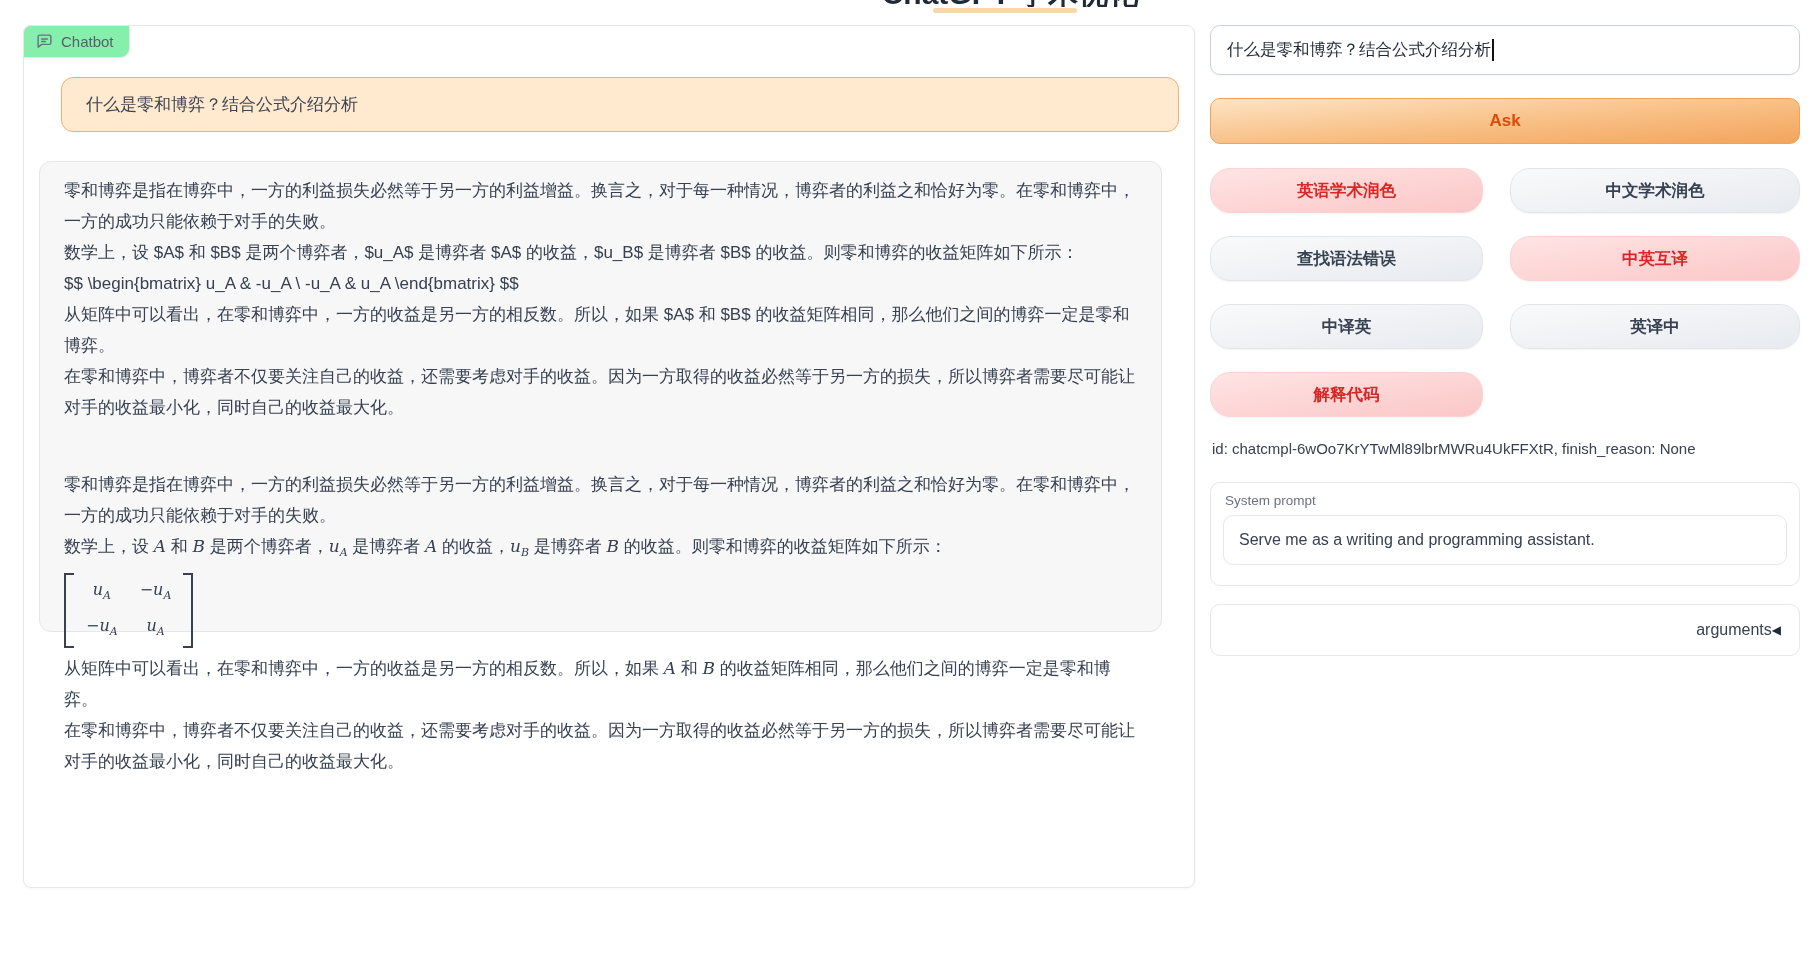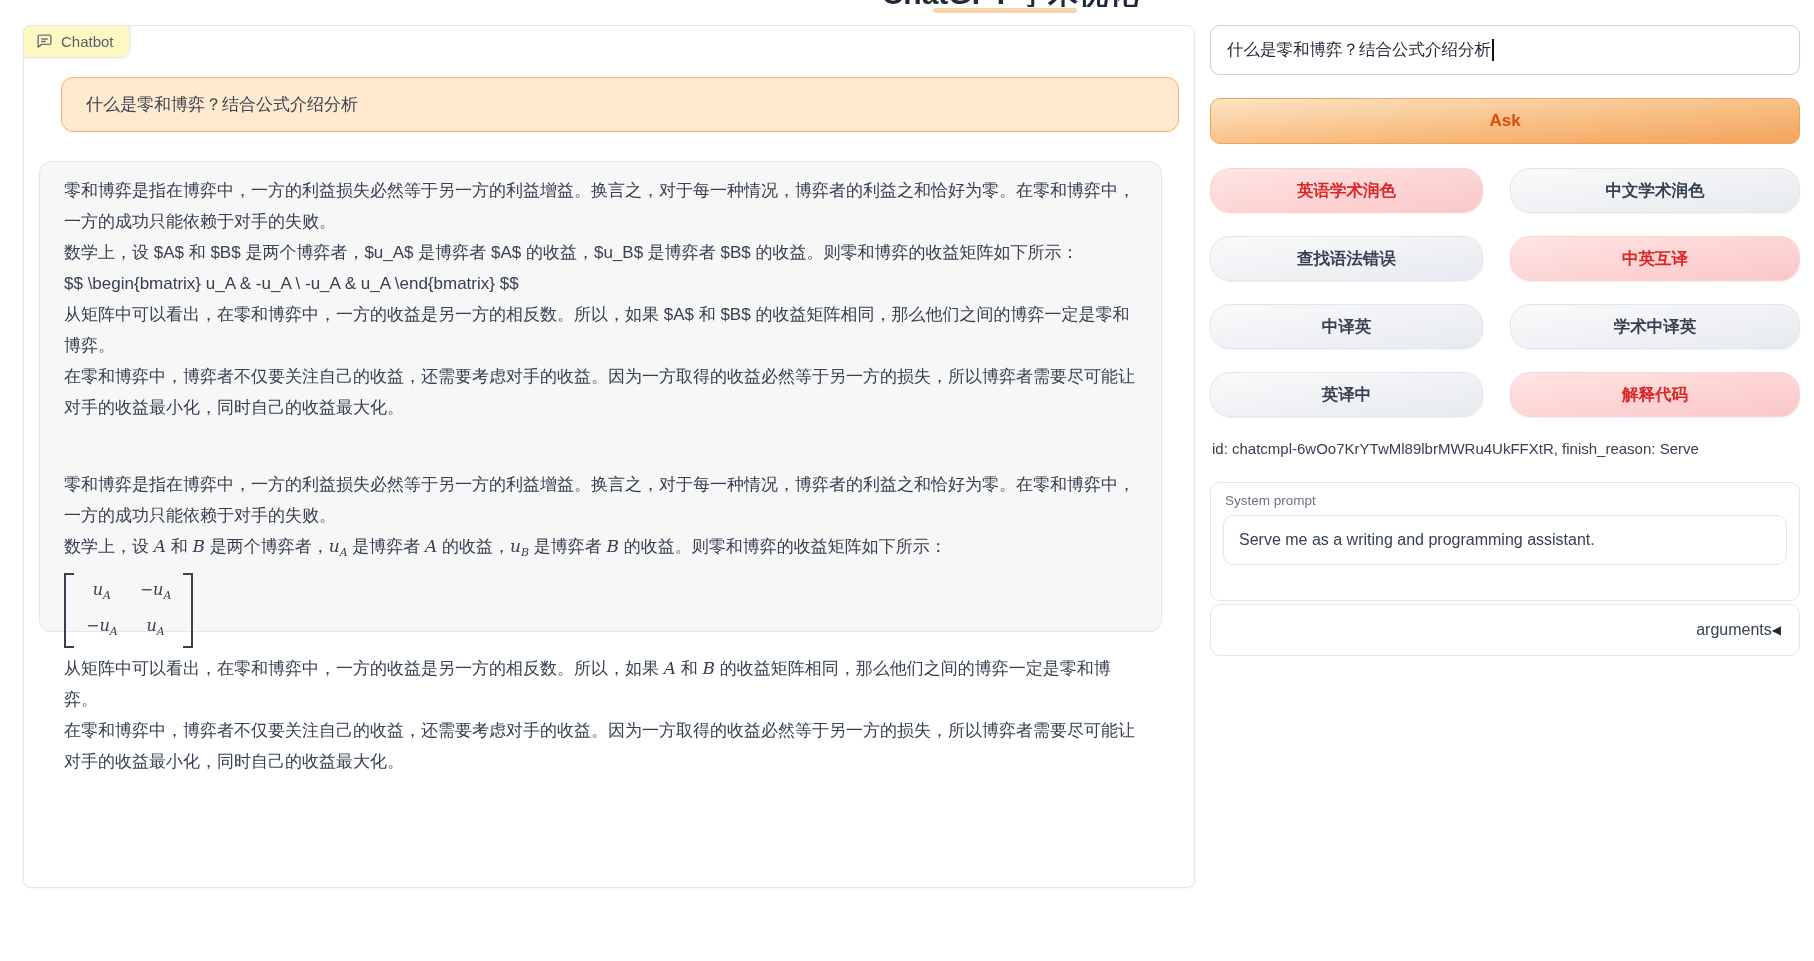--- a/index.html
+++ b/index.html
@@ -12,21 +12,21 @@
 
   
   .header-clip{position:absolute;left:860px;top:0;width:300px;height:7px;overflow:hidden;text-align:center;}
   .header-clip h1{margin:-26px 0 0 0;font-size:30px;color:#1F2937;font-weight:bold;white-space:nowrap;}
   .header-accent{position:absolute;left:933px;top:8px;width:144px;height:5px;border-radius:3px;background:#F7C389;opacity:.7;}
 
   
   .chat-panel{position:absolute;left:23px;top:25px;width:1170px;height:861px;background:#fff;
     border:1px solid #E5E7EB;border-radius:8px;box-shadow:0 1px 3px rgba(0,0,0,.04);}
   .chat-label{position:absolute;left:-1px;top:-1px;display:flex;align-items:center;gap:8px;
-    padding:7px 15px 7px 12px;background:#fef9c3;border:1px solid #E5E7EB;
+    padding:7px 15px 7px 12px;background:#86efac;border:1px solid #E5E7EB;
     border-radius:8px 0 10px 0;color:#57606A;font-size:15px;box-shadow:1px 1px 3px rgba(0,0,0,.05);}
   .bubble-user{position:absolute;left:37px;top:51px;width:1118px;height:55px;box-sizing:border-box;
     background:#FFE9CF;border:1px solid #F5AF72;border-radius:12px;
     display:flex;align-items:center;padding:0 24px;font-size:17px;color:#3E4552;}
   .bubble-bot{position:absolute;left:15px;top:135px;width:1123px;height:471px;box-sizing:border-box;
     background:#F7F7F8;border:1px solid #E4E6EA;border-radius:12px;
     padding:13px 24px;color:#374151;font-size:17px;}
   .bubble-bot p{margin:0;line-height:31px;}
   .bot-block + .bot-block{margin-top:46px;}
 
@@ -54,21 +54,21 @@
 
   .quick-grid{position:absolute;left:1210px;top:168px;display:grid;
     grid-template-columns:273px 290px;column-gap:27px;row-gap:23px;}
   .qbtn{height:45px;border-radius:20px;font-size:16.5px;font-weight:bold;font-family:inherit;
     display:flex;align-items:center;justify-content:center;cursor:pointer;box-shadow:0 1px 2px rgba(0,0,0,.05);}
   .qbtn-gray{background:linear-gradient(to bottom right,#F9FAFB,#E7EAEF);border:1px solid #E2E5EA;color:#374151;}
   .qbtn-red{background:linear-gradient(to bottom right,#FFE4E4,#FBC7C7);border:1px solid #FBD3D3;color:#D92626;}
 
   .status-line{position:absolute;left:1212px;top:440px;font-size:15px;color:#374151;}
 
-  .sys-box{position:absolute;left:1210px;top:482px;width:590px;height:119px;box-sizing:border-box;
+  .sys-box{position:absolute;left:1210px;top:482px;width:590px;height:104px;box-sizing:border-box;
     border:1px solid #E5E7EB;border-radius:10px;background:#fff;padding:8px 12px;}
   .sys-label{font-size:13.5px;color:#6B7280;margin:2px 0 7px 2px;}
   .sys-input{border:1px solid #E5E7EB;border-radius:10px;height:50px;box-sizing:border-box;
     display:flex;align-items:center;padding:8px 15px;font-size:16px;color:#374151;background:#fff;}
 
   .acc-box{position:absolute;left:1210px;top:604px;width:590px;height:52px;box-sizing:border-box;
     border:1px solid #E5E7EB;border-radius:10px;background:#fff;cursor:pointer;
     display:flex;align-items:center;justify-content:flex-end;padding:0 18px;
     font-size:16px;color:#374151;}
   .acc-arrow{font-size:12px;color:#1F2937;}
@@ -124,26 +124,25 @@
 </div>
 
 <button class="ask-btn">Ask</button>
 
 <div class="quick-grid" id="quick-grid">
     <button class="qbtn qbtn-red">英语学术润色</button>
     <button class="qbtn qbtn-gray">中文学术润色</button>
     <button class="qbtn qbtn-gray">查找语法错误</button>
     <button class="qbtn qbtn-red">中英互译</button>
     <button class="qbtn qbtn-gray">中译英</button>
-    <button class="qbtn qbtn-gray">学术中译英</button>
     <button class="qbtn qbtn-gray">英译中</button>
     <button class="qbtn qbtn-red">解释代码</button>
   </div>
 
-<div class="status-line">id: chatcmpl-6wOo7KrYTwMl89lbrMWRu4UkFFXtR, finish_reason: Serve</div>
+<div class="status-line">id: chatcmpl-6wOo7KrYTwMl89lbrMWRu4UkFFXtR, finish_reason: None</div>
 
 <div class="sys-box">
   <div class="sys-label">System prompt</div>
   <div class="sys-input">
     <span>Serve me as a writing and programming assistant.</span>
   </div>
 </div>
 
 <div class="acc-box">
   <span>arguments</span>

